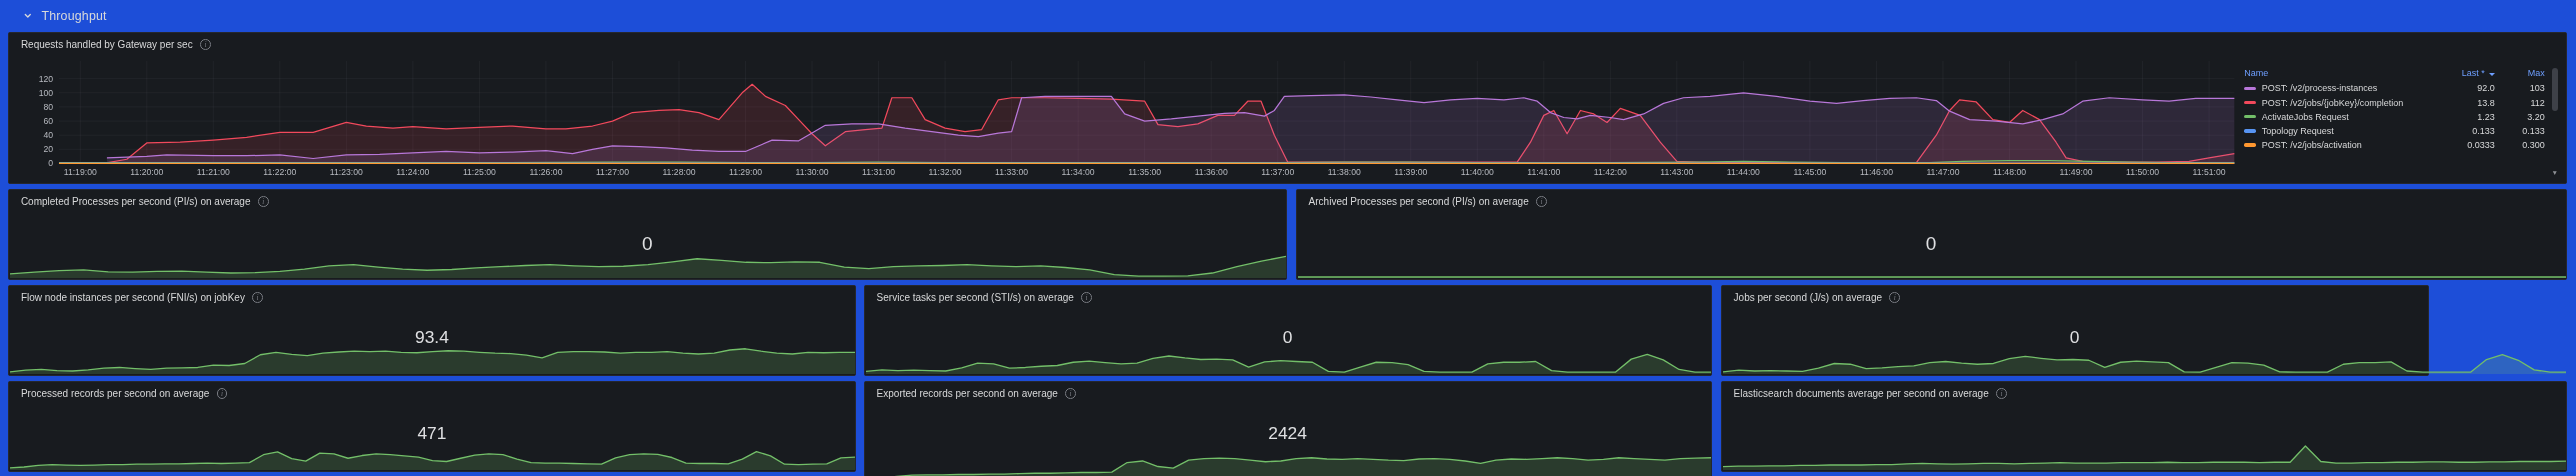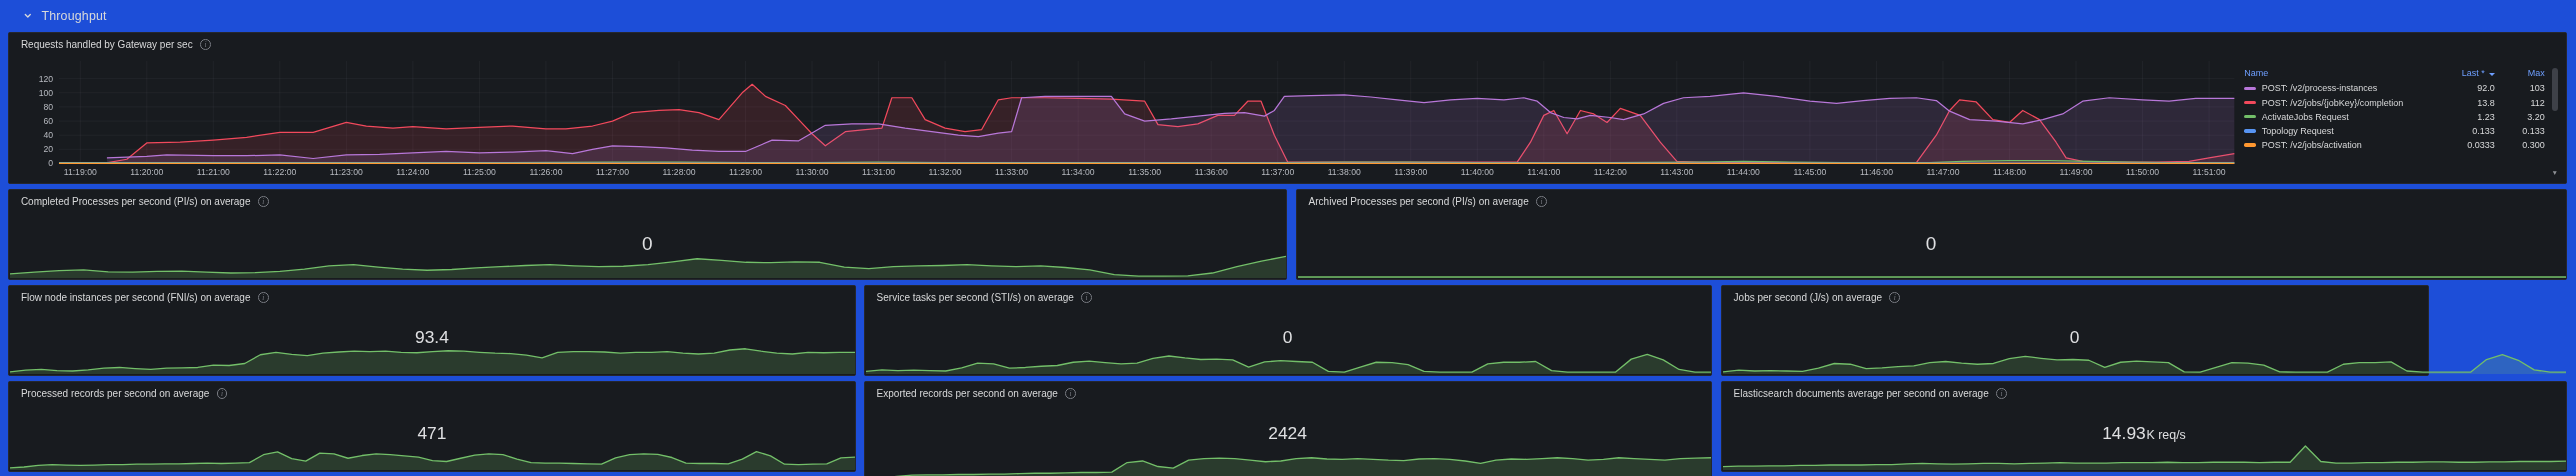--- a/index.html
+++ b/index.html
@@ -232,21 +232,21 @@
     <div class="spark">
         <svg width="1268" height="43" viewBox="0 0 1534 52">
           <path d="M0,52 L0.0,50.8 L1534.0,50.8 L1534,52 Z" fill="rgba(115,191,105,0.2)" stroke="none"></path>
           <path d="M0.0,50.8 L1534.0,50.8" fill="none" stroke="#73bf69" stroke-width="1.6" stroke-linejoin="round"></path>
         </svg>
       </div>
   </div>
 
   <div class="panel small-stat" style="left:8.3px; top:285px; width:848px; height:91px;">
     <div class="panel-header">
-      <span class="panel-title">Flow node instances per second (FNI/s) on average</span>
+      <span class="panel-title">Flow node instances per second (FNI/s) on jobKey</span>
       <span class="info-icon"></span>
     </div>
     <div class="stat-value" style="top:41px;"><span class="num">93.4</span><span class="unit"></span></div>
     <div class="spark">
         <svg width="845" height="43" viewBox="0 0 1022 52">
           <path d="M0,52 L0.0,49.4 L18.9,47.4 L37.9,46.5 L56.8,47.9 L75.7,48.4 L94.6,47.0 L113.6,45.0 L132.5,44.1 L151.4,45.5 L170.3,46.5 L189.3,45.0 L208.2,44.6 L227.1,44.1 L246.0,41.2 L265.0,41.7 L283.9,39.3 L302.8,28.7 L321.7,25.8 L340.7,28.2 L359.6,29.7 L378.5,26.8 L397.4,25.4 L416.4,24.4 L435.3,24.9 L454.2,24.4 L473.1,25.8 L492.1,26.3 L511.0,24.9 L529.9,23.9 L548.9,24.4 L567.8,25.8 L586.7,26.8 L605.6,27.3 L624.6,29.2 L643.5,32.6 L662.4,25.8 L681.3,24.9 L700.3,24.9 L719.2,25.4 L738.1,26.8 L757.0,25.8 L776.0,25.8 L794.9,24.9 L813.8,26.8 L832.7,27.8 L851.7,26.8 L870.6,23.0 L889.5,21.5 L908.4,24.4 L927.4,26.8 L946.3,27.8 L965.2,25.8 L984.1,26.3 L1003.1,25.8 L1022.0,25.8 L1022,52 Z" fill="rgba(115,191,105,0.2)" stroke="none"></path>
           <path d="M0.0,49.4 L18.9,47.4 L37.9,46.5 L56.8,47.9 L75.7,48.4 L94.6,47.0 L113.6,45.0 L132.5,44.1 L151.4,45.5 L170.3,46.5 L189.3,45.0 L208.2,44.6 L227.1,44.1 L246.0,41.2 L265.0,41.7 L283.9,39.3 L302.8,28.7 L321.7,25.8 L340.7,28.2 L359.6,29.7 L378.5,26.8 L397.4,25.4 L416.4,24.4 L435.3,24.9 L454.2,24.4 L473.1,25.8 L492.1,26.3 L511.0,24.9 L529.9,23.9 L548.9,24.4 L567.8,25.8 L586.7,26.8 L605.6,27.3 L624.6,29.2 L643.5,32.6 L662.4,25.8 L681.3,24.9 L700.3,24.9 L719.2,25.4 L738.1,26.8 L757.0,25.8 L776.0,25.8 L794.9,24.9 L813.8,26.8 L832.7,27.8 L851.7,26.8 L870.6,23.0 L889.5,21.5 L908.4,24.4 L927.4,26.8 L946.3,27.8 L965.2,25.8 L984.1,26.3 L1003.1,25.8 L1022.0,25.8" fill="none" stroke="#73bf69" stroke-width="1.6" stroke-linejoin="round"></path>
         </svg>
       </div>
   </div>
@@ -305,21 +305,20 @@
           <path d="M0.0,49.8 L18.6,48.4 L37.2,46.5 L55.7,45.0 L74.3,44.6 L92.9,44.6 L111.5,44.1 L130.1,44.1 L148.7,43.6 L167.2,43.6 L185.8,43.1 L204.4,42.6 L223.0,42.6 L241.6,42.2 L260.1,41.7 L278.7,41.7 L297.3,41.2 L315.9,29.7 L334.5,27.8 L353.1,34.5 L371.6,36.4 L390.2,26.8 L408.8,24.9 L427.4,24.4 L446.0,24.9 L464.5,26.8 L483.1,28.7 L501.7,27.8 L520.3,24.9 L538.9,23.9 L557.5,25.4 L576.0,25.8 L594.6,24.9 L613.2,25.8 L631.8,26.8 L650.4,27.3 L668.9,25.4 L687.5,24.9 L706.1,25.8 L724.7,27.8 L743.3,30.6 L761.9,26.8 L780.4,25.4 L799.0,25.8 L817.6,24.9 L836.2,23.9 L854.8,24.9 L873.3,26.8 L891.9,25.8 L910.5,23.9 L929.1,24.9 L947.7,25.8 L966.3,26.8 L984.8,24.9 L1003.4,24.4 L1022.0,23.9" fill="none" stroke="#73bf69" stroke-width="1.6" stroke-linejoin="round"></path>
         </svg>
       </div>
   </div>
 
   <div class="panel small-stat" style="left:1721px; top:381px; width:846px; height:91px;">
     <div class="panel-header">
       <span class="panel-title">Elasticsearch documents average per second on average</span>
       <span class="info-icon"></span>
     </div>
-    <div class="stat-value" style="top:41px;"><span class="num">14.93</span><span class="unit">K req/s</span></div>
     <div class="spark">
         <svg width="843" height="43" viewBox="0 0 1020 52">
           <path d="M0,52 L0.0,47.9 L18.5,47.4 L37.1,47.4 L55.6,47.0 L74.2,47.0 L92.7,46.5 L111.3,46.5 L129.8,46.0 L148.4,46.0 L166.9,46.0 L185.5,45.5 L204.0,45.5 L222.5,44.6 L241.1,44.1 L259.6,44.6 L278.2,45.0 L296.7,44.6 L315.3,44.1 L333.8,44.1 L352.4,44.6 L370.9,44.1 L389.5,43.6 L408.0,43.1 L426.5,43.6 L445.1,43.6 L463.6,43.6 L482.2,43.1 L500.7,43.1 L519.3,43.1 L537.8,42.6 L556.4,43.1 L574.9,43.1 L593.5,42.6 L612.0,42.6 L630.5,42.6 L649.1,43.1 L667.6,42.6 L686.2,42.6 L704.7,23.0 L723.3,41.7 L741.8,43.6 L760.4,43.6 L778.9,43.1 L797.5,43.1 L816.0,42.6 L834.5,42.6 L853.1,42.2 L871.6,42.2 L890.2,42.6 L908.7,42.6 L927.3,42.2 L945.8,42.2 L964.4,41.7 L982.9,41.7 L1001.5,41.7 L1020.0,41.2 L1020,52 Z" fill="rgba(115,191,105,0.2)" stroke="none"></path>
           <path d="M0.0,47.9 L18.5,47.4 L37.1,47.4 L55.6,47.0 L74.2,47.0 L92.7,46.5 L111.3,46.5 L129.8,46.0 L148.4,46.0 L166.9,46.0 L185.5,45.5 L204.0,45.5 L222.5,44.6 L241.1,44.1 L259.6,44.6 L278.2,45.0 L296.7,44.6 L315.3,44.1 L333.8,44.1 L352.4,44.6 L370.9,44.1 L389.5,43.6 L408.0,43.1 L426.5,43.6 L445.1,43.6 L463.6,43.6 L482.2,43.1 L500.7,43.1 L519.3,43.1 L537.8,42.6 L556.4,43.1 L574.9,43.1 L593.5,42.6 L612.0,42.6 L630.5,42.6 L649.1,43.1 L667.6,42.6 L686.2,42.6 L704.7,23.0 L723.3,41.7 L741.8,43.6 L760.4,43.6 L778.9,43.1 L797.5,43.1 L816.0,42.6 L834.5,42.6 L853.1,42.2 L871.6,42.2 L890.2,42.6 L908.7,42.6 L927.3,42.2 L945.8,42.2 L964.4,41.7 L982.9,41.7 L1001.5,41.7 L1020.0,41.2" fill="none" stroke="#73bf69" stroke-width="1.6" stroke-linejoin="round"></path>
         </svg>
       </div>
   </div>
 
 </div>
 

